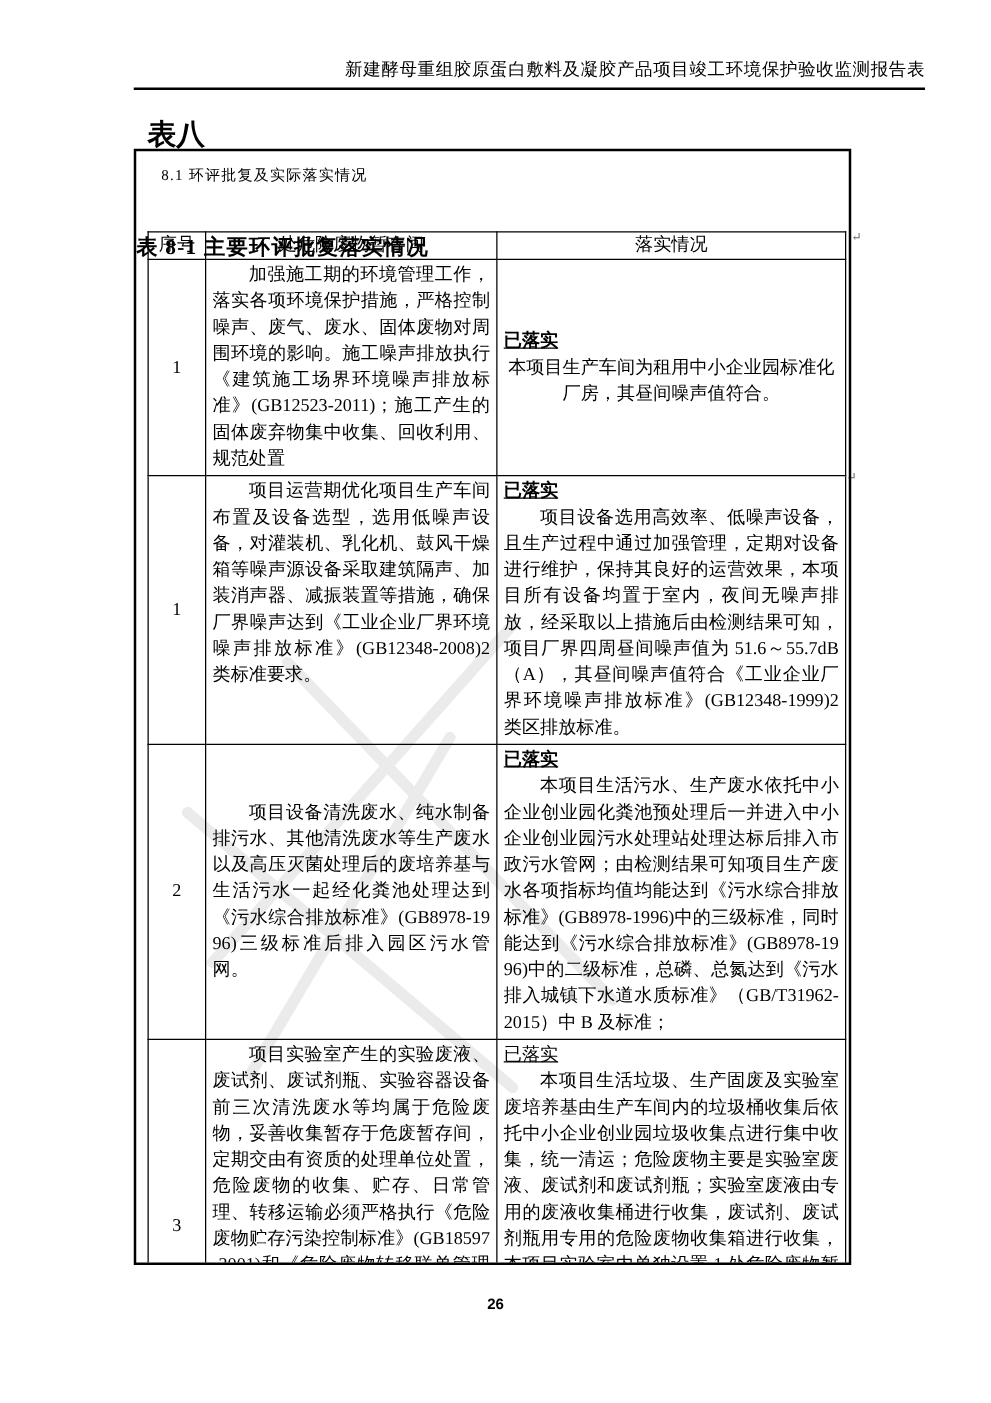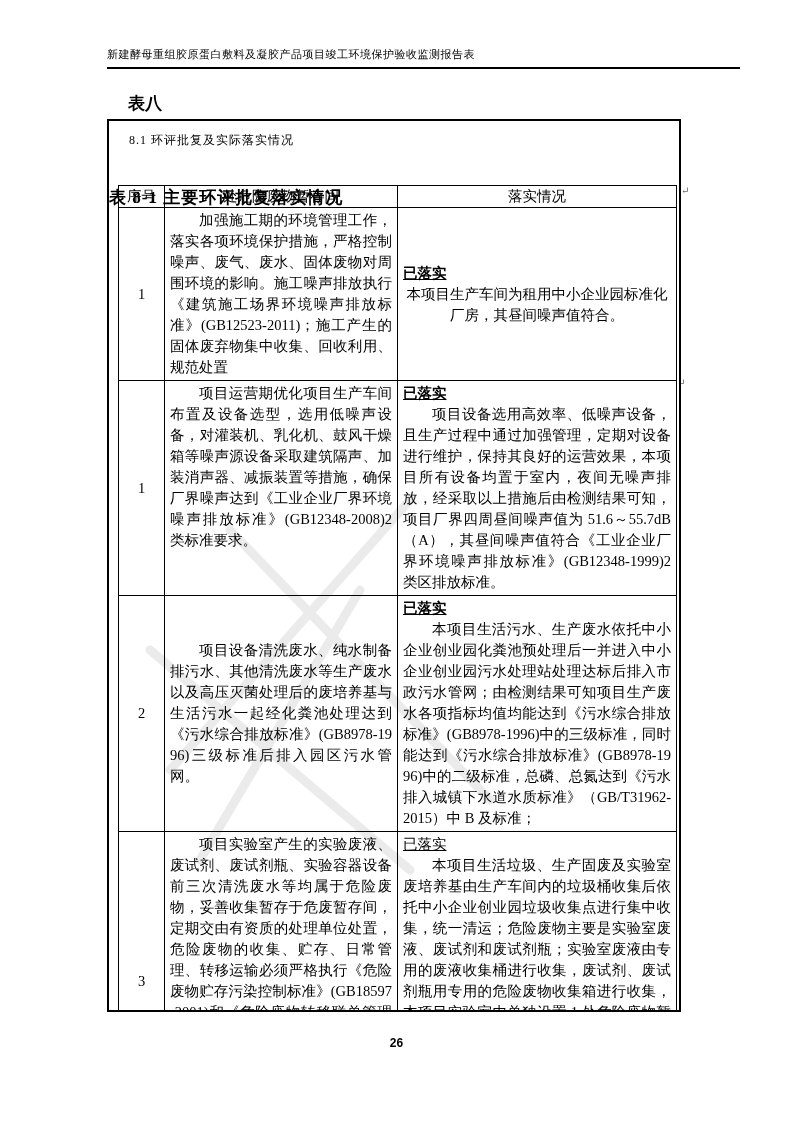--- a/index.html
+++ b/index.html
@@ -4,32 +4,32 @@
 <style>
   html,body{margin:0;padding:0;}
   body{
     width:793px;height:1122px;position:relative;background:#ffffff;
     font-family:"Liberation Serif","DejaVu Serif",serif;color:#000;
     overflow:hidden;
   }
   
   .doc-header{
     position:absolute;left:107px;top:47px;width:633px;
-    text-align:left;font-size:11px;letter-spacing:0.5px;
+    text-align:right;font-size:14px;letter-spacing:0.5px;
     padding-bottom:5px;border-bottom:2px solid #000;
   }
   
   .watermark{position:absolute;left:110px;top:470px;width:440px;height:420px;
     pointer-events:none;opacity:0.55;}
   
   .pmark{position:absolute;font-size:10px;color:#666;line-height:10px;}
   .pmark.m1{left:681px;top:186px;}
   .pmark.m2{left:677px;top:378px;}
   
-  .table-label{position:absolute;left:128px;top:92px;font-size:17px;font-weight:bold;}
+  .table-label{position:absolute;left:118px;top:92px;font-size:23px;font-weight:bold;}
   
   .outer-box{
     position:absolute;left:107px;top:119px;width:570px;height:889px;
     border:2px solid #000;overflow:hidden;
   }
   .section-title{position:absolute;left:20px;top:11px;font-size:12px;font-weight:normal;letter-spacing:1px;}
   .table-caption{position:absolute;left:0;top:40px;width:100%;text-align:left;
     font-size:17px;font-weight:bold;letter-spacing:1px;margin-top:25px;}
   
   table.main{

